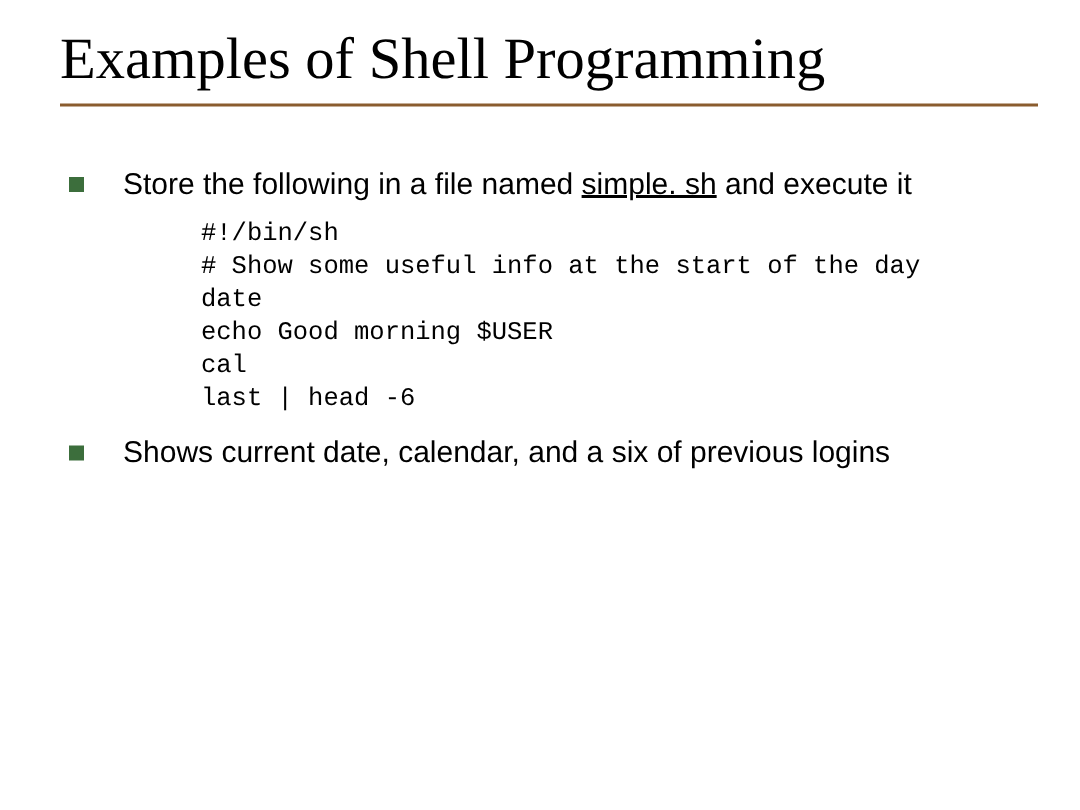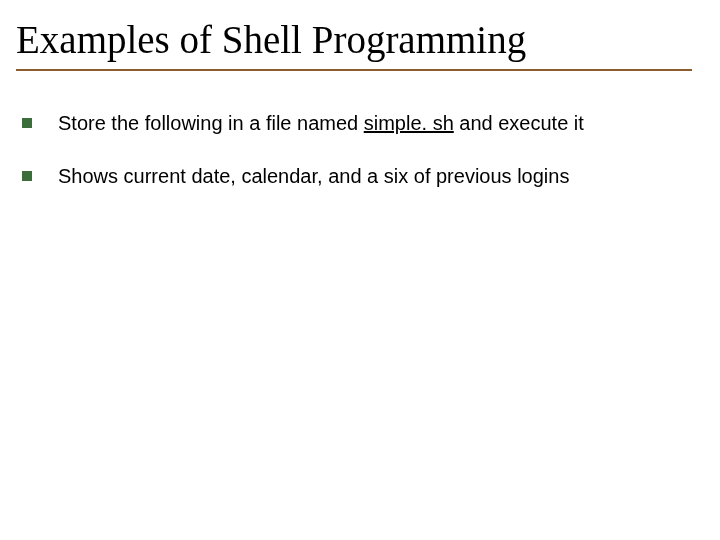--- a/index.html
+++ b/index.html
@@ -9,21 +9,21 @@
     height: 540px;
     background: #ffffff;
     font-family: "Times New Roman", Times, serif;
     color: #000;
     overflow: hidden;
   }
   .slide {
     box-sizing: border-box;
     width: 720px;
     height: 540px;
-    padding: 18px 28px 28px 16px;
+    padding: 18px 28px 28px 40px;
   }
   .title {
     font-size: 39px;
     font-weight: 400;
     line-height: 1.15;
     margin: 0 0 4px 0;
     padding-bottom: 2px;
   }
   .title-rule {
     border: none;
@@ -36,21 +36,21 @@
     font-size: 20px;
     line-height: 1.25;
   }
   .bullet-row {
     display: flex;
     align-items: flex-start;
     margin-bottom: 4px;
     justify-content: space-between;
   }
   .bullet-row.tight { margin-bottom: 0; }
-  .bullet-row.gap-above { margin-top: 28px; }
+  .bullet-row.gap-above { margin-top: 12px; }
   .bullet-mark {
     flex: 0 0 auto;
     width: 10px;
     height: 10px;
     background: #3c6e3c;
     margin-top: 7px;
     margin-left: 6px;
     margin-right: 26px;
   }
   .bullet-text {
@@ -77,20 +77,26 @@
 
   <div class="body">
 
     <div class="bullet-row">
       <div class="bullet-mark"></div>
       <div class="bullet-text">
         <span>Store the following in a file named </span><span class="underline-word">simple. sh</span><span> and execute it</span>
       </div>
     </div>
 
+    <div class="code-block"><span>#!/bin/sh</span>
+<span># Show some useful info at the start of the day</span>
+<span>date</span>
+<span>echo Good morning $USER</span>
+<span>cal</span>
+<span>last | head -6</span></div>
 
     <div class="bullet-row tight gap-above">
       <div class="bullet-mark"></div>
       <div class="bullet-text">Shows current date, calendar, and a six of previous logins</div>
     </div>
 
 
   </div>
 </div>
 

